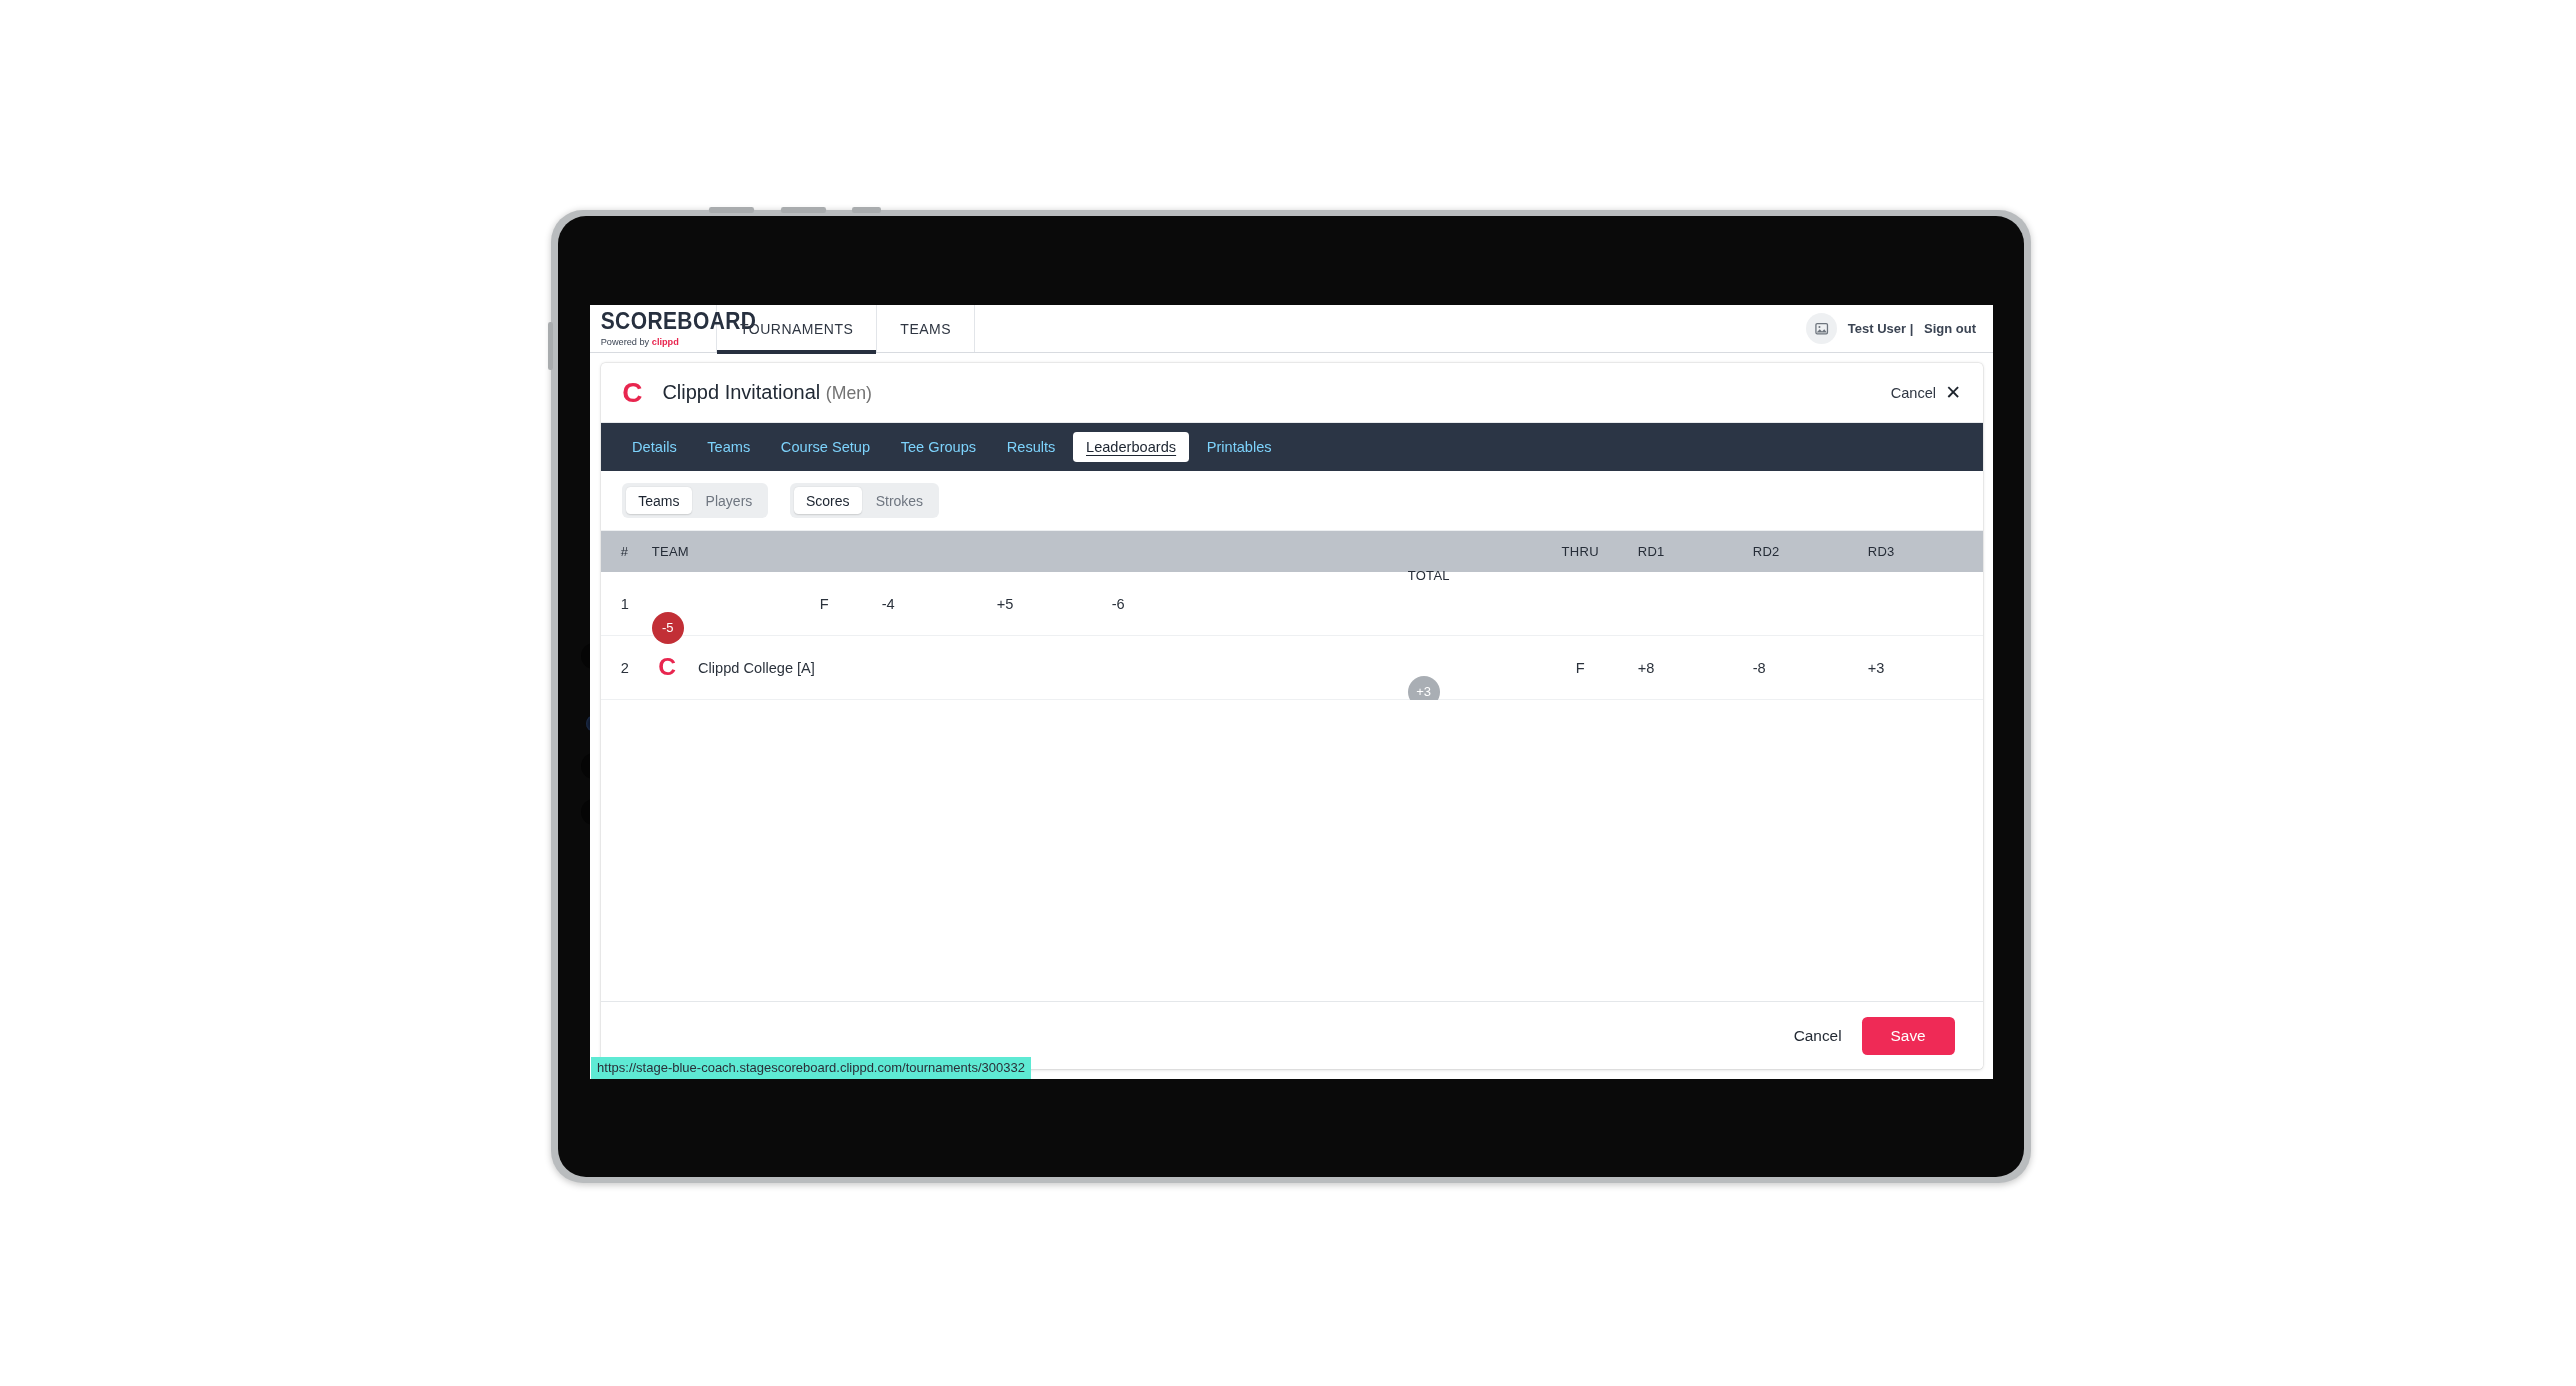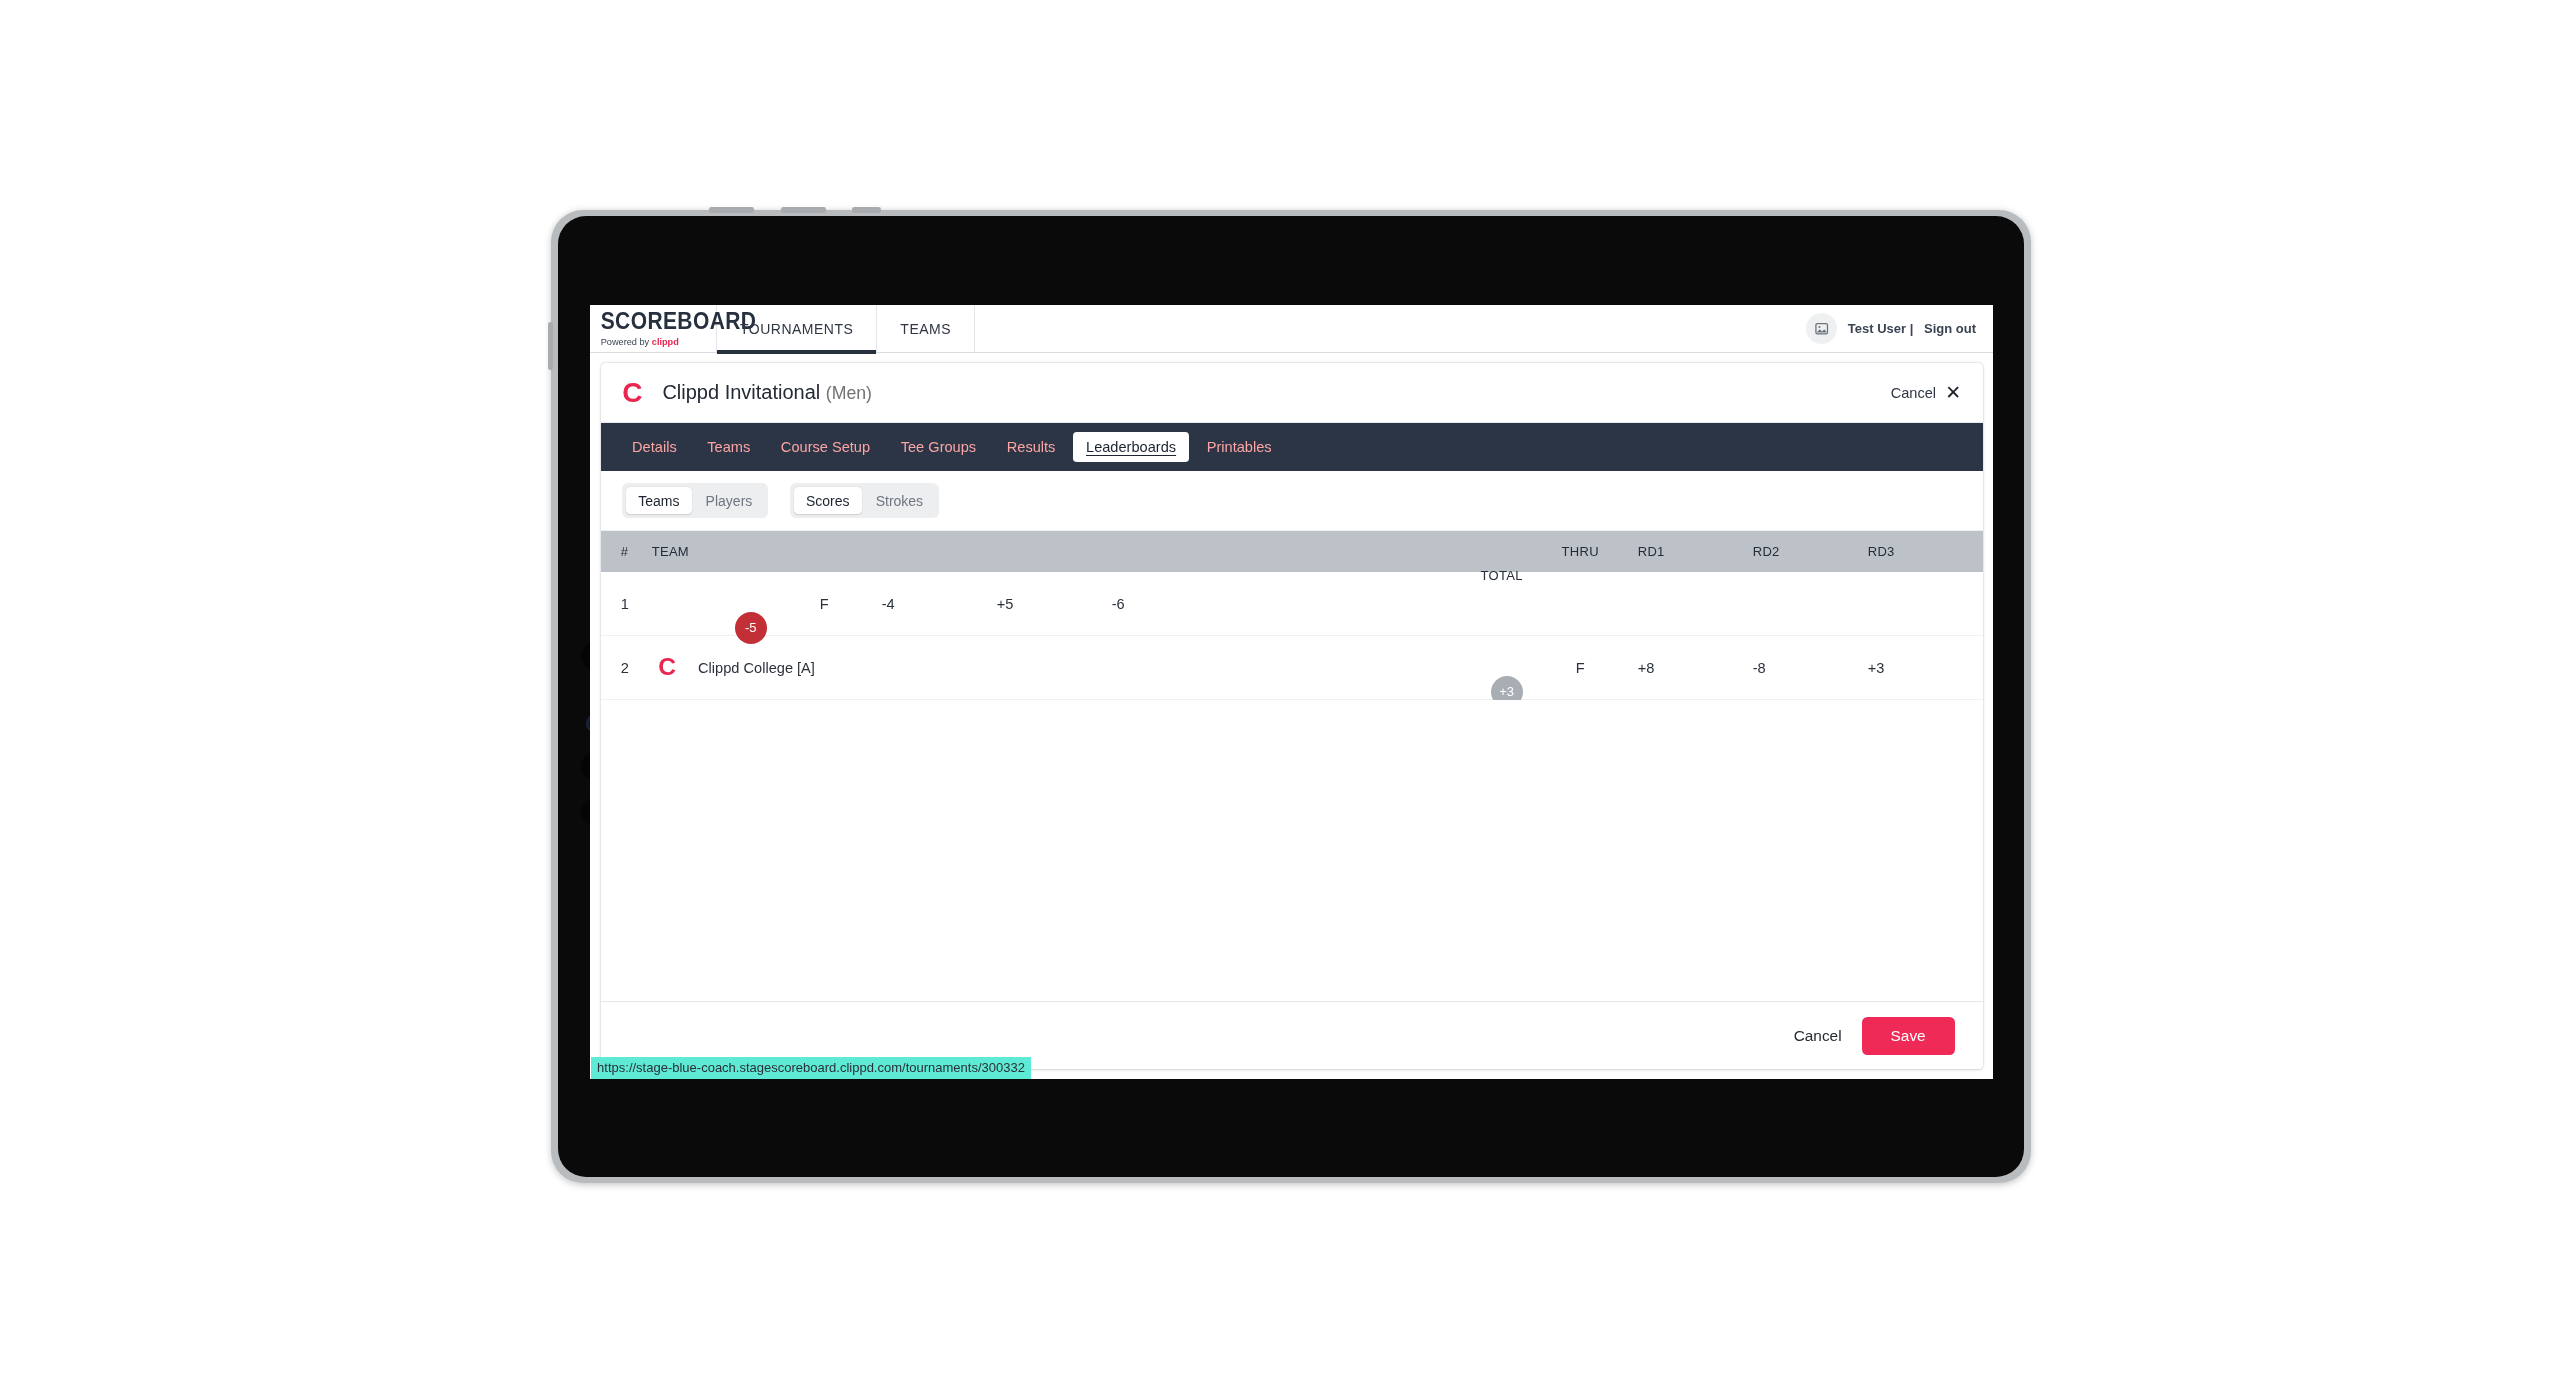--- a/index.html
+++ b/index.html
@@ -141,21 +141,21 @@
   .cancel-x { display: flex; align-items: center; gap: 9.2px; cursor: pointer; }
   .cancel-x-label { font-size: 14.6px; color: #2f3642; }
   .x-icon { font-size: 19px; color: #1d232c; line-height: 1; }
 
   
   .subnav {
     height: 48px; background: #2b3545;
     display: flex; align-items: center; padding: 0 18.4px; gap: 4.6px;
   }
   .subnav-item {
-    font-size: 14.6px; color: #fca5a5; padding: 7px 13px; border-radius: 3.8px;
+    font-size: 14.6px; color: #7dd3fc; padding: 7px 13px; border-radius: 3.8px;
     cursor: pointer; white-space: nowrap;
   }
   .subnav-item.active {
     background: #ffffff; color: #1c2430; font-weight: normal;
     text-decoration: underline; text-underline-offset: 3.1px;
   }
 
   
   .filters {
     height: 60px; display: flex; align-items: center; gap: 21.5px;
@@ -176,21 +176,21 @@
     height: 41px; background: #bdc2c9;
     display: flex; align-items: center;
     font-size: 13px; color: #262d38; letter-spacing: 0.3px;
   }
   .tbl-row {
     height: 64px; display: flex; align-items: center;
     border-bottom: 0.8px solid #eef0f2; font-size: 14.6px; color: #2b323c;
   }
   .col-rank  { width: 51px; text-align: left; padding-left: 20px; }
   .col-team  { flex: 1; display: flex; align-items: center; }
-  .col-total { width: 115px; text-align: right; margin-top: 48px; }
+  .col-total { width: 115px; text-align: left; margin-top: 48px; }
   .col-thru  { width: 115px; text-align: center; }
   .col-rd    { width: 115px; text-align: left; }
 
   .team-logo-sq {
     width: 31px; height: 31px; border-radius: 2.3px;
     background: #2b3545; display:flex; align-items:center; justify-content:center;
     flex: none;
   }
   .team-logo-sq .mini {
     font-size: 5.4px; font-weight: bold; color:#fff; letter-spacing:0.2px;

